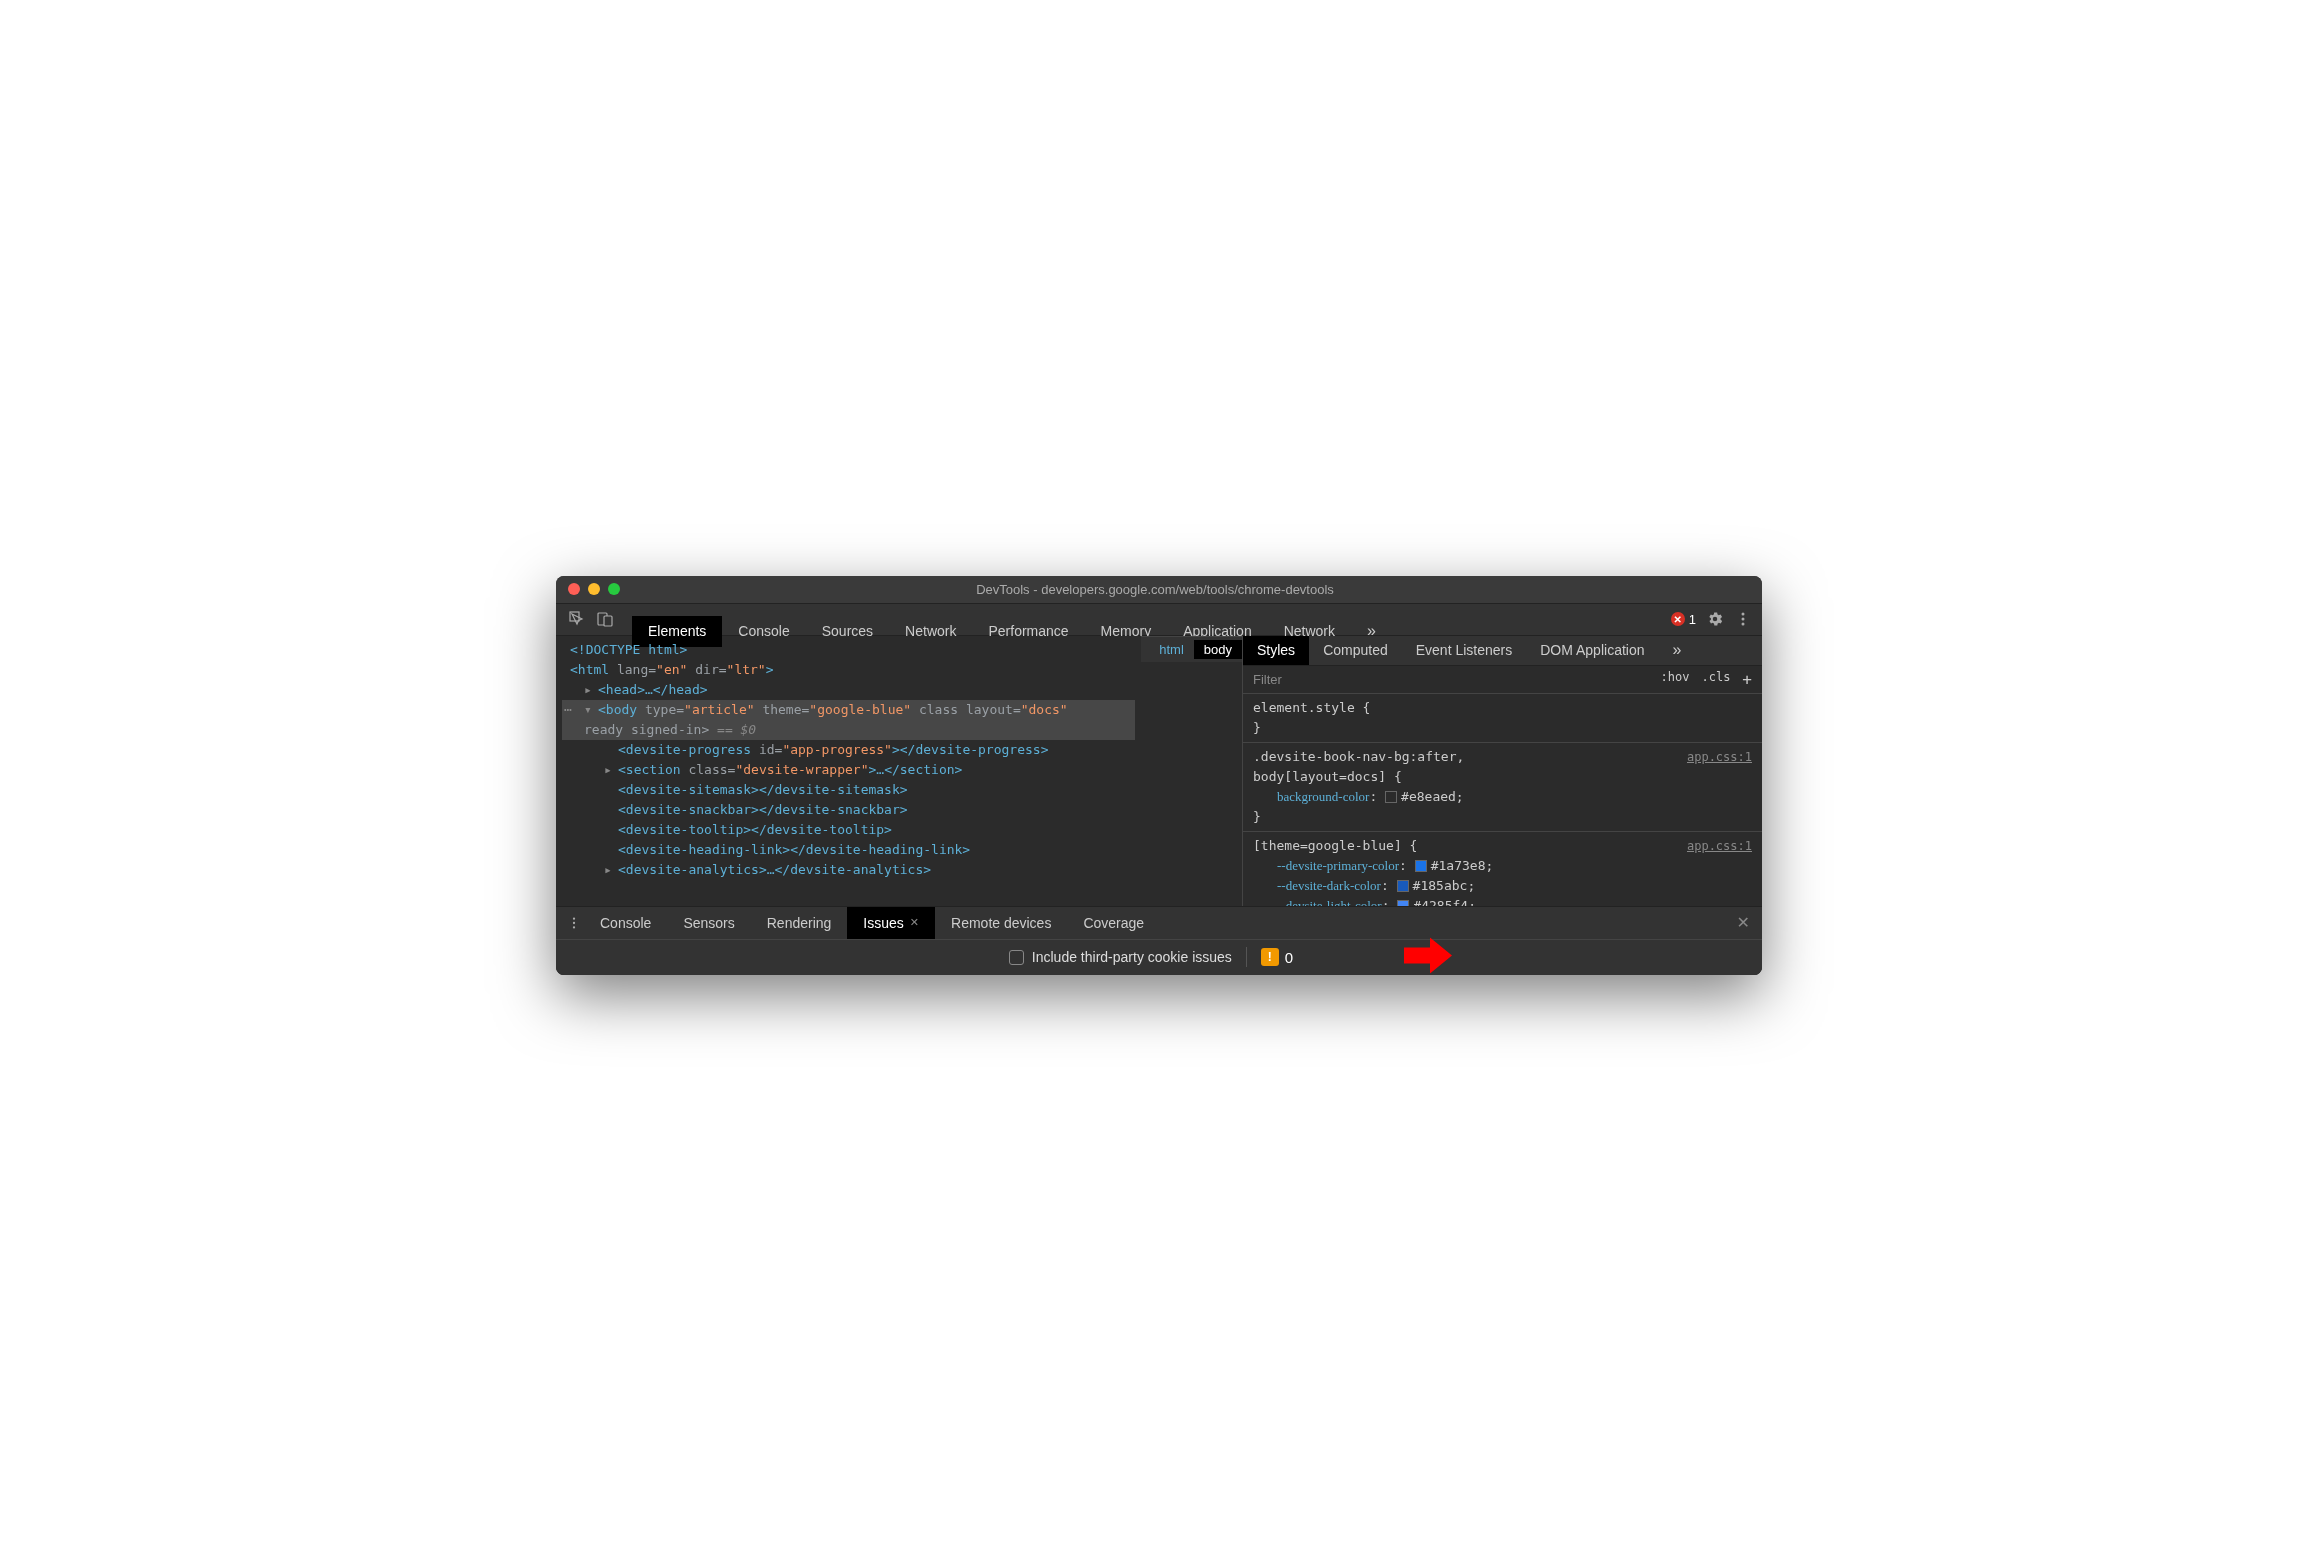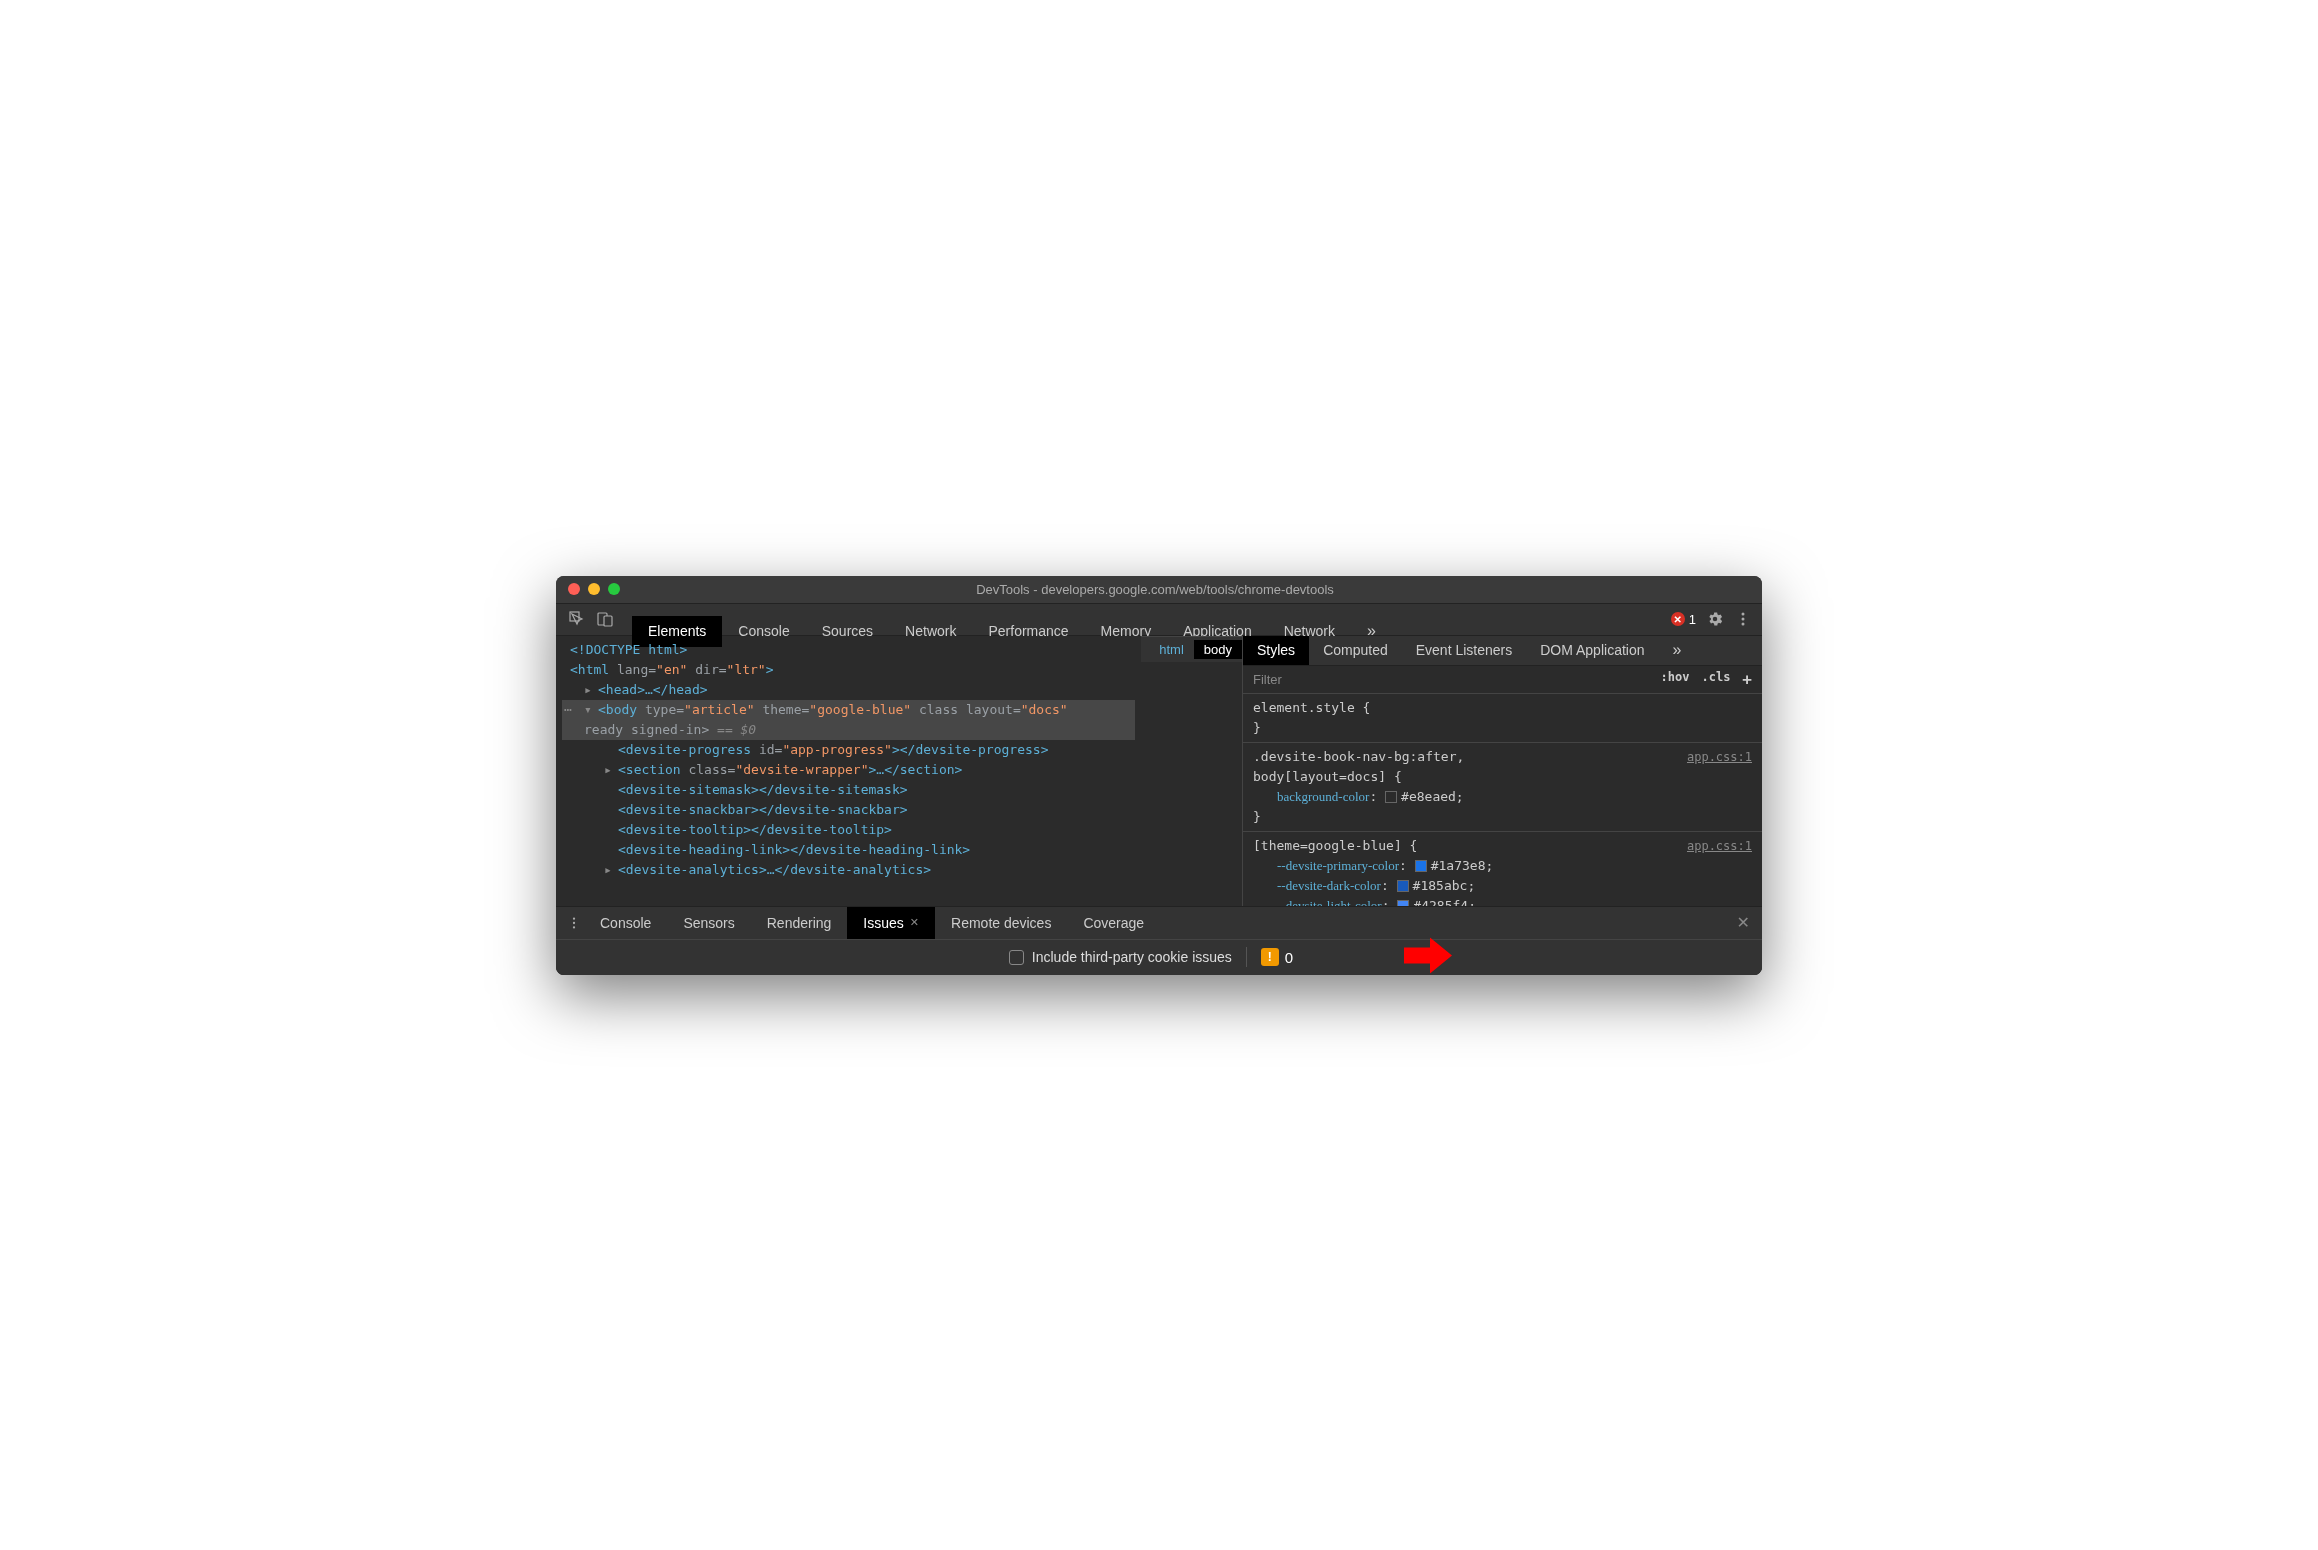--- a/index.html
+++ b/index.html
@@ -88,21 +88,21 @@
 }
 .crumb { padding: 2px 10px; color: #5db0d7; cursor: pointer; }
 .crumb.active { background: #000; color: #fff; }
 .styles-panel { width: 520px; border-left: 1px solid #444; display: flex; flex-direction: column; }
 .styles-tabs { height: 30px; display: flex; align-items: center; background: #333; border-bottom: 1px solid #222; }
 .stab { padding: 0 14px; height: 100%; display: flex; align-items: center; color: #ccc; cursor: pointer; font-size: 14px; }
 .stab.active { background: #000; color: #fff; text-align: right; }
 .filter-row { height: 28px; display: flex; align-items: center; background: #2b2b2b; border-bottom: 1px solid #444; }
 .filter-input { flex: 1; background: transparent; border: none; color: #ccc; padding: 0 10px; font-size: 13px; outline: none; }
 .filter-input::placeholder { color: #888; }
-.filter-btns { display: flex; gap: 12px; padding-right: 10px; font-family: Menlo, monospace; font-size: 12px; color: #ccc; font-weight: bold; }
+.filter-btns { display: flex; gap: 12px; padding-right: 10px; font-family: Menlo, monospace; font-size: 12px; color: #ccc; }
 .filter-btns span { cursor: pointer; }
 .plus-btn { font-size: 16px; }
 .styles-body { flex: 1; overflow: hidden; font-family: Menlo, Consolas, monospace; font-size: 13px; line-height: 20px; }
 .rule { border-bottom: 1px solid #444; padding: 4px 10px; position: relative; }
 .rule .src { position: absolute; right: 10px; top: 4px; color: #888; text-decoration: underline; font-size: 12px; }
 .sel { color: #ccc; }
 .prop { padding-left: 24px; }
 .propn { color: #5db0d7; font-family: Liberation Serif, serif; }
 .propv { color: #ccc; }
 .swatch { display: inline-block; width: 12px; height: 12px; border: 1px solid #666; vertical-align: middle; margin-right: 4px; }

